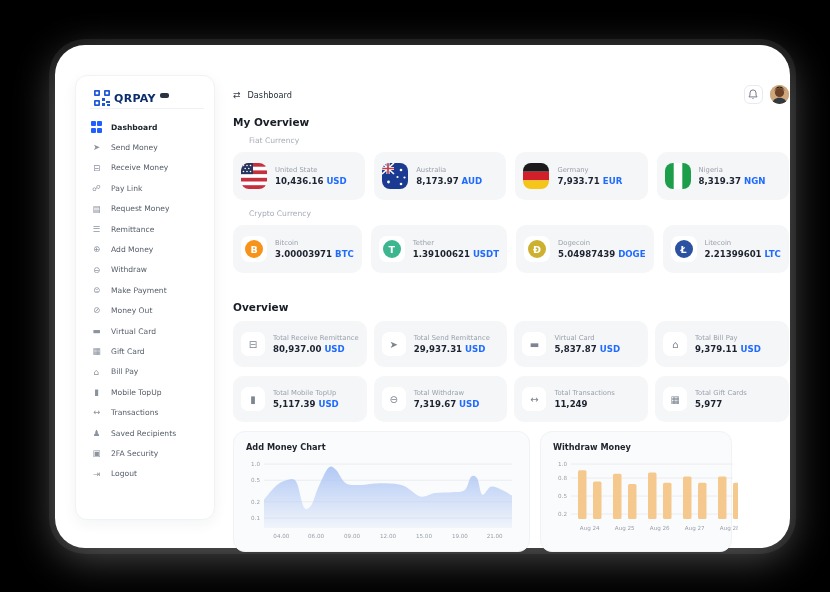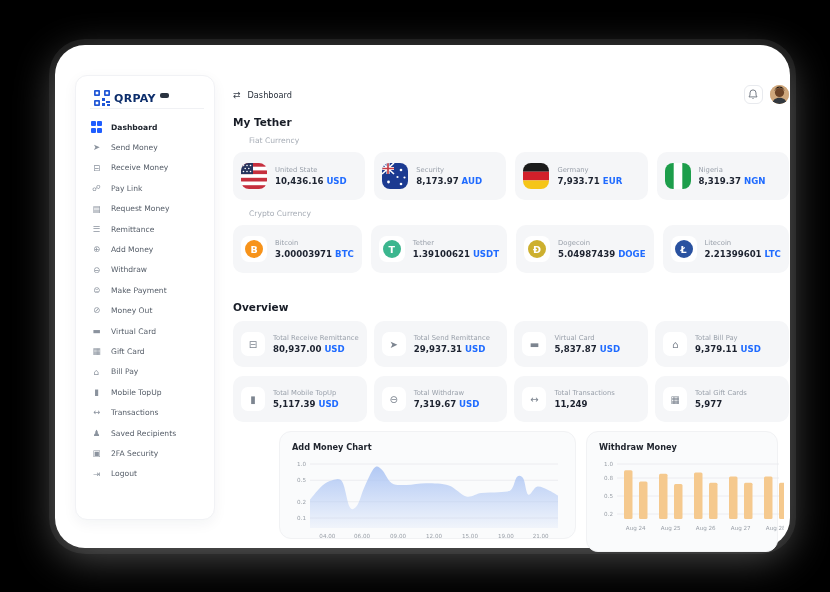--- a/index.html
+++ b/index.html
@@ -46,21 +46,21 @@
   .wc-val { font-size:8.6px; font-weight:bold; color:#1d2330; white-space:nowrap; }
   .wc-val .code { color:#1f6bff; }
   .scard { background:#f5f6f8; border-radius:10px; height:46px; display:flex;
     align-items:center; padding:0 8px; gap:8px; }
   .icon-tile { width:24px; height:24px; border-radius:7px; background:#fff; flex-shrink:0;
     display:flex; align-items:center; justify-content:center; font-size:10px; color:#7d8590; }
   .stats-wrap { display:grid; gap:7px; margin-bottom:9px; }
   
   .charts { display:flex; gap:10px; }
   .chart-card { background:#fafbfc; border:1px solid #f1f2f4; border-radius:12px; padding:10px 12px 6px; }
-  .chart-card.left { width:297px; height:108px;margin-left:46px; }
+  .chart-card.left { width:297px; height:121px; }
   .chart-card.right { width:192px; height:121px; }
   .chart-title { font-size:8.2px; font-weight:bold; color:#20252e; margin-bottom:4px; }
   svg text { font-size:5.6px; fill:#9aa0a8; font-family:"DejaVu Sans",sans-serif; }
 </style>
 </head>
 <body>
 
 <div class="frame">
 
   <aside class="sidebar">
@@ -180,21 +180,21 @@
           <svg width="19" height="19" viewBox="0 0 19 19">
             <rect width="19" height="19" fill="#cfa77c"></rect>
             <circle cx="9.5" cy="7.5" r="4.6" fill="#6b4226"></circle>
             <path d="M4.5 6.5a5 5 0 0 1 10 0l-1-2.5-4-1.5-4 1.5z" fill="#241a12"></path>
             <path d="M2.5 19c0-4 3-6.2 7-6.2s7 2.2 7 6.2z" fill="#32383f"></path>
           </svg>
         </div>
       </div>
     </div>
 
-    <div class="h1">My Tether</div>
+    <div class="h1">My Overview</div>
     <div class="sub">Fiat Currency</div>
     <div class="cards4" id="fiat-row">
         <div class="wcard">
           <div class="flag-tile">
             <svg width="26" height="26" viewBox="0 0 26 26">
               <rect width="26" height="26" fill="#fff"></rect>
       <g fill="#c62f3e">
                 <rect y="0" width="26" height="3.7"></rect>
                 <rect y="7.4" width="26" height="3.7"></rect>
                 <rect y="14.8" width="26" height="3.7"></rect>
@@ -234,21 +234,21 @@
       <g fill="#fff">
                 <circle cx="19" cy="7" r="1.3"></circle>
                 <circle cx="15.5" cy="14" r="1.1"></circle>
                 <circle cx="22.5" cy="14.5" r="1.1"></circle>
                 <circle cx="19" cy="21" r="1.3"></circle>
                 <circle cx="6.5" cy="19" r="1.4"></circle>
               </g>
             </svg>
           </div>
           <div>
-            <div class="wc-label">Security</div>
+            <div class="wc-label">Australia</div>
             <div class="wc-val">8,173.97 <span class="code">AUD</span></div>
           </div>
         </div>
         <div class="wcard">
           <div class="flag-tile">
             <svg width="26" height="26" viewBox="0 0 26 26">
               <rect width="26" height="8.7" fill="#1b1b1b"></rect>
               <rect y="8.7" width="26" height="8.7" fill="#d2202a"></rect>
               <rect y="17.4" width="26" height="8.6" fill="#f5c518"></rect>
             </svg>

